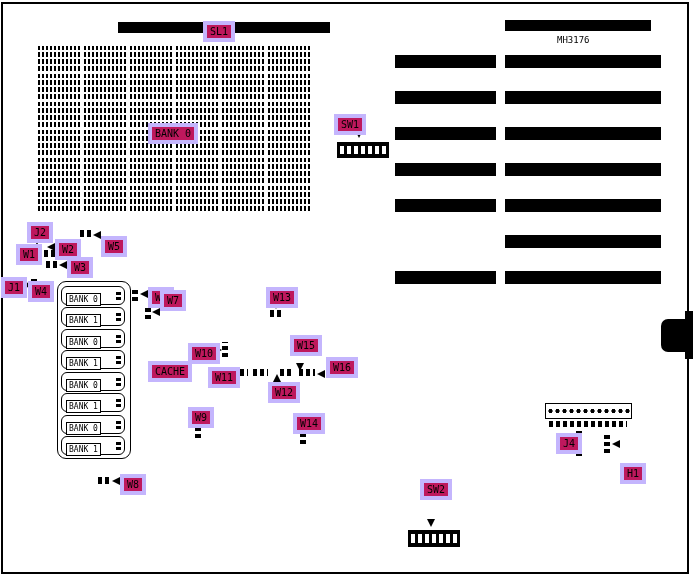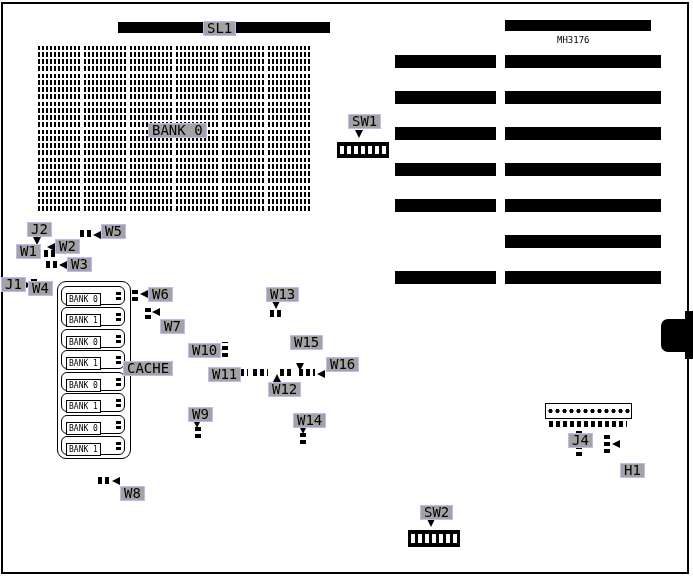--- a/index.html
+++ b/index.html
@@ -1,20 +1,20 @@
 <!DOCTYPE html>
 <html><head>
 <meta charset="utf-8">
 <style>
   html,body{margin:0;padding:0;background:#fff}
   .board{position:relative;width:693px;height:577px;background:#fff;overflow:hidden;
          font-family:"DejaVu Sans Mono","Liberation Mono",monospace;color:#000}
   .outline{position:absolute;left:1px;top:2px;width:688px;height:572px;border:2px solid #000;box-sizing:border-box}
   .bar{position:absolute;background:#000}
-  .lbl{position:absolute;border:1px solid #c4b5fd;background:#a3a3a3;font-size:14px;line-height:11px;
+  .lbl{position:absolute;border:4px solid #c4b5fd;background:#be185d;font-size:10px;line-height:11px;
        padding:1px 3px;white-space:nowrap;z-index:5}
   .txt{position:absolute;font-size:9px;white-space:nowrap}
   .chip-grid{position:absolute;left:38px;top:46px;width:272px;height:165px;display:grid;
              grid-template-columns:repeat(6,1fr);grid-template-rows:repeat(6,1fr);gap:3px 4px;z-index:1}
   .chip{background-image:
         repeating-linear-gradient(0deg, rgba(255,255,255,0) 0 5px, #fff 5px 7px),
         repeating-linear-gradient(90deg, #000 0 2px, #fff 2px 4px)}
   .slot{position:absolute;background:#000;height:13px}
   .dip{position:absolute;background:repeating-linear-gradient(90deg,#fff 0 4px,#000 4px 7px);
        border:4px solid #000;border-left-width:3px;border-right-width:3px;box-sizing:border-box}
@@ -97,60 +97,60 @@
   <div class="slot" style="left:395px;top:271px;width:101px"></div>
 
   <div class="slot" style="left:505px;top:55px;width:156px"></div>
   <div class="slot" style="left:505px;top:91px;width:156px"></div>
   <div class="slot" style="left:505px;top:127px;width:156px"></div>
   <div class="slot" style="left:505px;top:163px;width:156px"></div>
   <div class="slot" style="left:505px;top:199px;width:156px"></div>
   <div class="slot" style="left:505px;top:235px;width:156px"></div>
   <div class="slot" style="left:505px;top:271px;width:156px"></div>
 
-  <div class="lbl" style="left:348px;top:114px">SW1</div>
+  <div class="lbl" style="left:334px;top:114px">SW1</div>
   <div class="tri tri-d" style="left:355px;top:130px"></div>
   <div class="dip" style="left:337px;top:142px;width:52px;height:16px"></div>
 
   <div class="lbl" style="left:27px;top:222px">J2</div>
   <div class="tri tri-d" style="left:33px;top:237px"></div>
   <div class="pins-h" style="left:30px;top:250px;width:26px"></div>
   <div class="lbl" style="left:16px;top:244px">W1</div>
   <div class="tri tri-r" style="left:25px;top:248px"></div>
   <div class="lbl" style="left:55px;top:239px">W2</div>
   <div class="tri tri-l" style="left:47px;top:243px"></div>
   <div class="lbl" style="left:67px;top:257px">W3</div>
   <div class="tri tri-l" style="left:59px;top:261px"></div>
   <div class="pins-h" style="left:46px;top:261px;width:13px"></div>
   <div class="lbl" style="left:1px;top:277px">J1</div>
   <div class="tri tri-r" style="left:24px;top:281px"></div>
   <div class="pins-v" style="left:31px;top:278px;height:12px"></div>
   <div class="lbl" style="left:28px;top:281px">W4</div>
 
-  <div class="lbl" style="left:101px;top:224px">W5</div>
+  <div class="lbl" style="left:101px;top:236px">W5</div>
   <div class="tri tri-l" style="left:93px;top:231px"></div>
   <div class="pins-h" style="left:80px;top:230px;width:12px"></div>
 
   <div class="simm-wrap">
     <div class="simm" style="top:4px"><span class="slbl">BANK 0</span></div>
     <div class="simm" style="top:25px"><span class="slbl">BANK 1</span></div>
     <div class="simm" style="top:47px"><span class="slbl">BANK 0</span></div>
     <div class="simm" style="top:68px"><span class="slbl">BANK 1</span></div>
     <div class="simm" style="top:90px"><span class="slbl">BANK 0</span></div>
     <div class="simm" style="top:111px"><span class="slbl">BANK 1</span></div>
     <div class="simm" style="top:133px"><span class="slbl">BANK 0</span></div>
     <div class="simm" style="top:154px"><span class="slbl">BANK 1</span></div>
   </div>
-  <div class="lbl" style="left:123px;top:361px">CACHE</div>
+  <div class="lbl" style="left:148px;top:361px">CACHE</div>
 
   <div class="lbl" style="left:148px;top:287px">W6</div>
   <div class="tri tri-l" style="left:140px;top:290px"></div>
   <div class="pins-v" style="left:132px;top:288px;height:13px"></div>
 
-  <div class="lbl" style="left:160px;top:319px">W7</div>
+  <div class="lbl" style="left:160px;top:290px">W7</div>
   <div class="tri tri-l" style="left:152px;top:308px"></div>
   <div class="pins-v" style="left:145px;top:306px;height:13px"></div>
 
   <div class="lbl" style="left:266px;top:287px">W13</div>
   <div class="tri tri-d" style="left:272px;top:301px"></div>
   <div class="pins-h" style="left:270px;top:310px;width:13px"></div>
 
   <div class="lbl" style="left:188px;top:343px">W10</div>
   <div class="tri tri-r" style="left:214px;top:346px"></div>
   <div class="pins-v" style="left:222px;top:342px;height:15px"></div>
@@ -172,31 +172,31 @@
   <div class="tri tri-l" style="left:317px;top:370px"></div>
 
   <div class="lbl" style="left:188px;top:407px">W9</div>
   <div class="tri tri-d" style="left:193px;top:420px"></div>
   <div class="pins-v" style="left:195px;top:426px;height:12px"></div>
 
   <div class="lbl" style="left:293px;top:413px">W14</div>
   <div class="tri tri-d" style="left:299px;top:426px"></div>
   <div class="pins-v" style="left:300px;top:431px;height:13px"></div>
 
-  <div class="lbl" style="left:120px;top:486px">W8</div>
+  <div class="lbl" style="left:120px;top:474px">W8</div>
   <div class="tri tri-l" style="left:112px;top:477px"></div>
   <div class="pins-h" style="left:98px;top:477px;width:13px"></div>
 
-  <div class="lbl" style="left:420px;top:505px">SW2</div>
+  <div class="lbl" style="left:420px;top:479px">SW2</div>
   <div class="tri tri-d" style="left:427px;top:519px"></div>
   <div class="dip" style="left:408px;top:530px;width:52px;height:17px"></div>
 
   <div class="dotrow"></div>
   <div class="pins-h" style="left:549px;top:421px;width:78px;height:6px"></div>
-  <div class="lbl" style="left:568px;top:433px">J4</div>
+  <div class="lbl" style="left:556px;top:433px">J4</div>
   <div class="tri tri-r" style="left:569px;top:437px"></div>
   <div class="pins-v" style="left:576px;top:430px;height:26px"></div>
   <div class="pins-v" style="left:604px;top:435px;height:18px"></div>
   <div class="lbl" style="left:620px;top:463px">H1</div>
   <div class="tri tri-l" style="left:612px;top:440px"></div>
 
   <div class="conn-body"></div>
   <div class="conn-edge"></div>
 </div>
 

